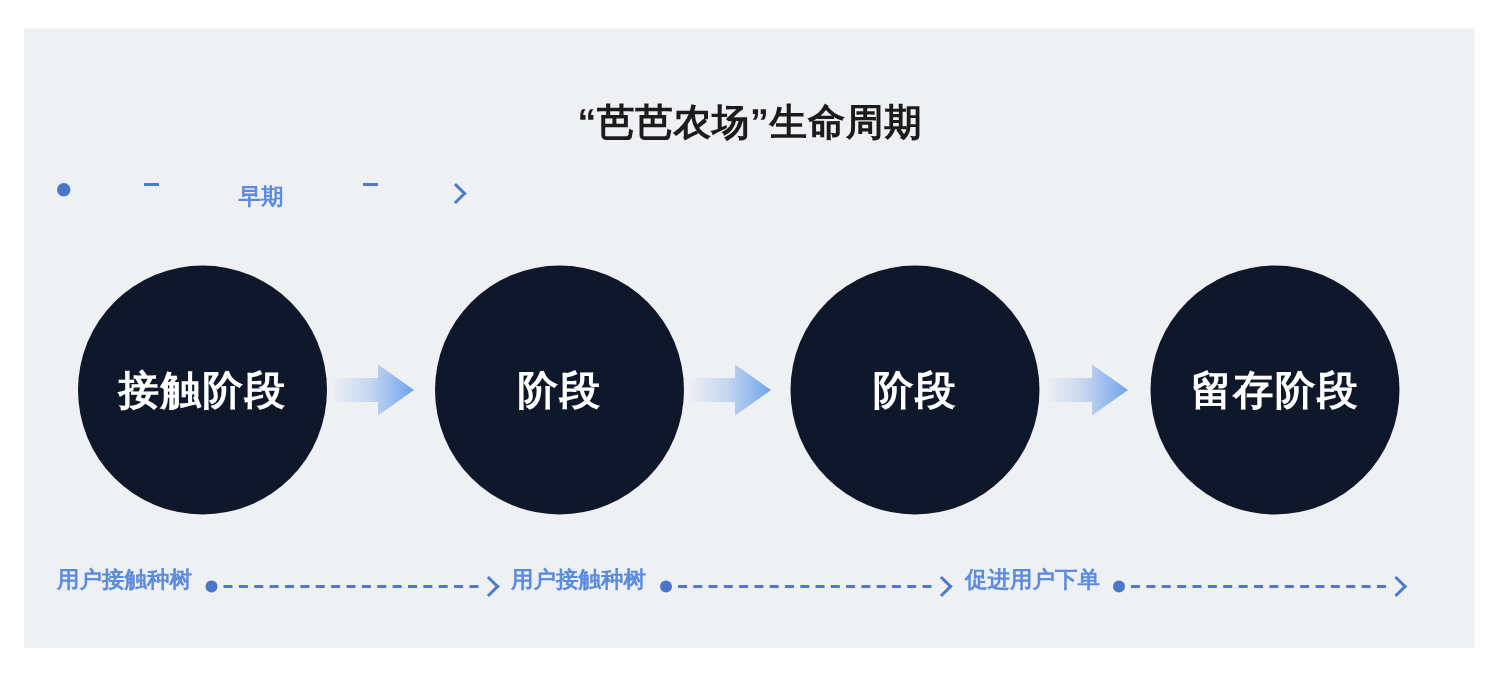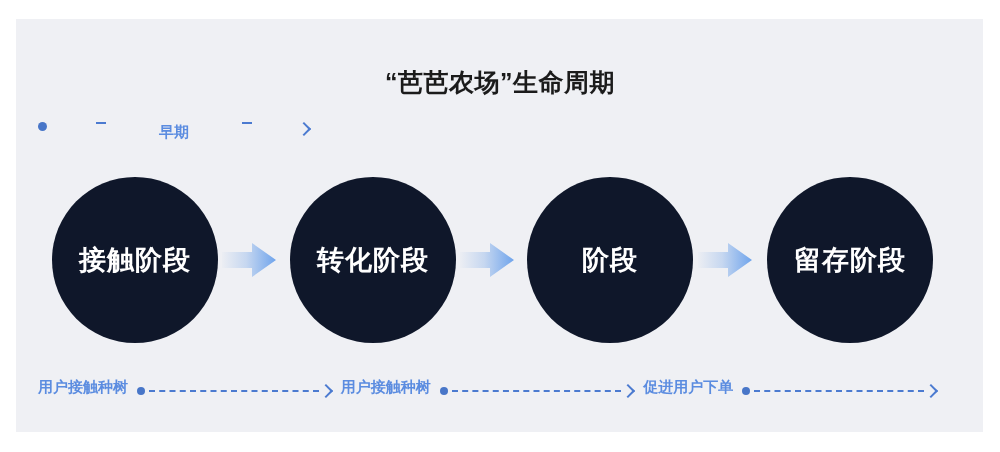--- a/index.html
+++ b/index.html
@@ -182,21 +182,20 @@
     <span class="rail-dash"></span>
     <span class="rail-head"></span>
   </div>
 
 
   <div class="stage-circle" id="circle-0">
     <span class="l1">接触</span>
     <span class="l2">阶段</span>
   </div>
   <div class="stage-circle" id="circle-1">
-    <span class="l1">转化</span>
     <span class="l2">阶段</span>
   </div>
   <div class="stage-circle" id="circle-2">
     <span class="l2">阶段</span>
   </div>
   <div class="stage-circle" id="circle-3">
     <span class="l1">留存</span>
     <span class="l2">阶段</span>
   </div>
 

